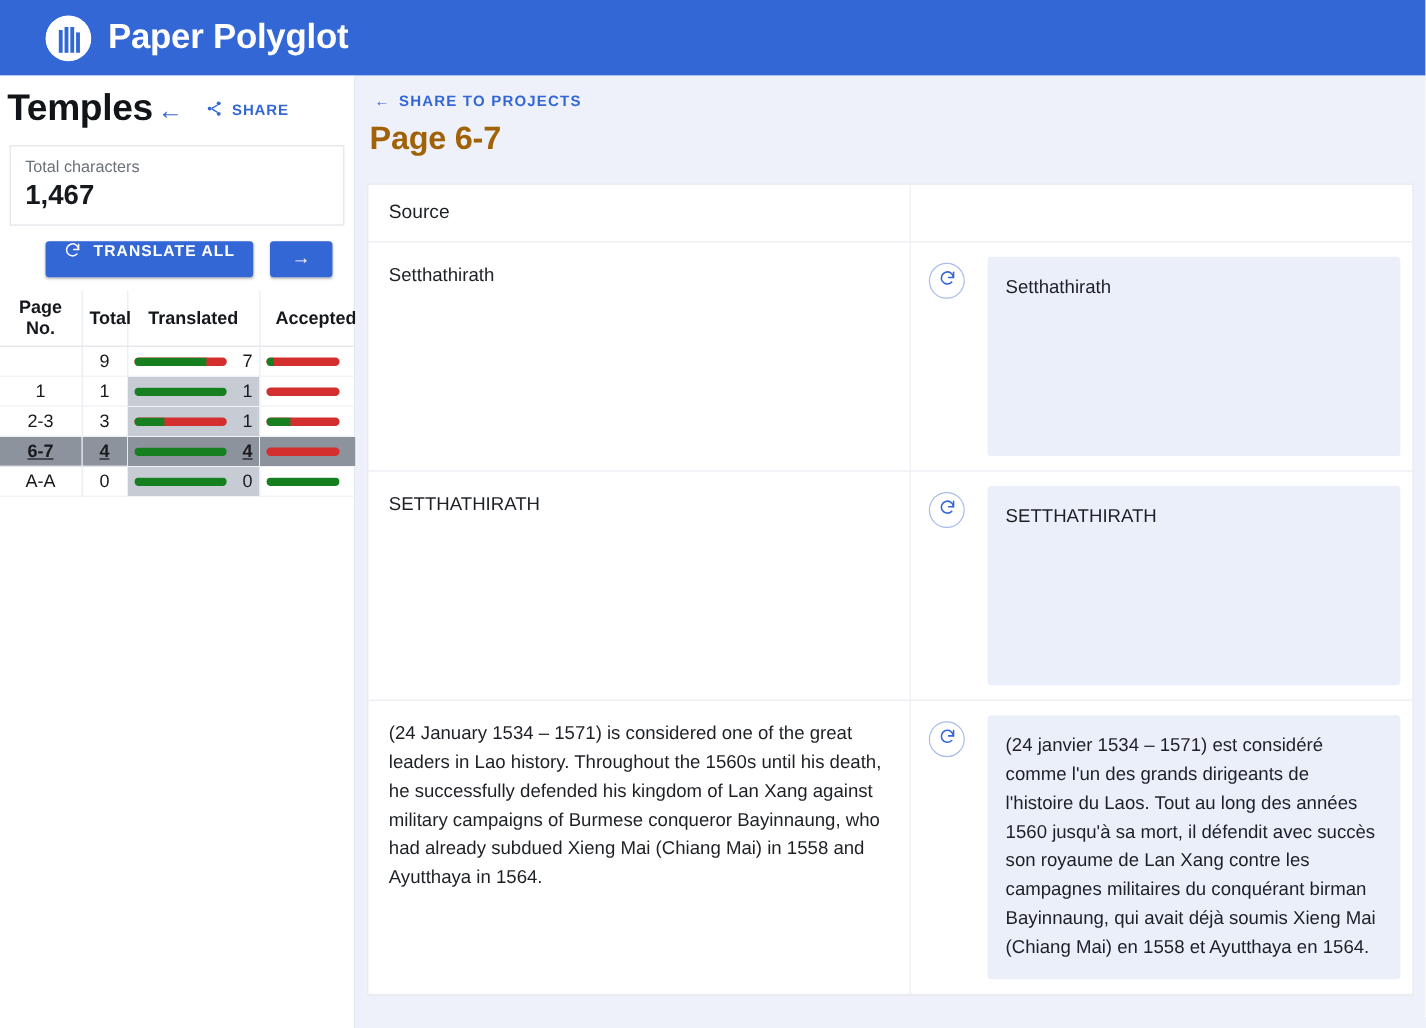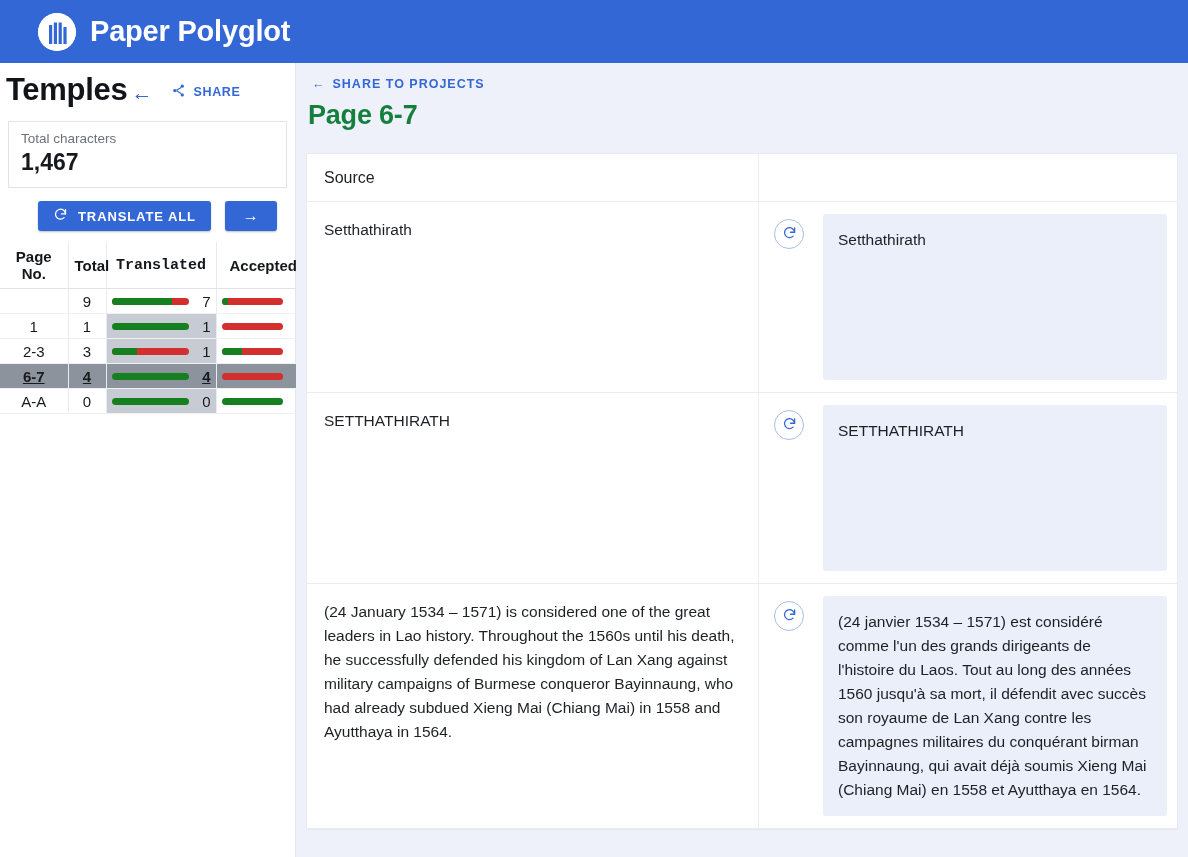--- a/index.html
+++ b/index.html
@@ -107,21 +107,21 @@
   .btn-primary {
     background: #3367d6;
     color: #fff;
     border: none;
     border-radius: 3px;
     height: 30px;
     padding: 0 15px;
     font-size: 13px;
     font-weight: bold;
     letter-spacing: 0.9px;
-    display: flex; align-items: center; gap: 10px;
+    display: flex; align-items: flex-start; gap: 10px;
     cursor: pointer;
     box-shadow: 0 1px 2px rgba(0,0,0,.25);
     font-family: "Liberation Sans", sans-serif;
   }
   .btn-icon-only {
     background: #3367d6;
     color: #fff;
     border: none;
     border-radius: 3px;
     height: 30px;
@@ -156,21 +156,21 @@
     padding: 3px 5px;
     border-bottom: 1px solid #eef0f4;
     border-right: 1px solid #e8ebf0;
     text-align: center;
     height: 25px;
     vertical-align: middle;
   }
   .pages-table td:last-child { border-right: none; }
   .col-page { width: 68px; }
   .col-total { width: 38px; }
-  .col-trans { width: 110px; font-family: Liberation Mono, monospace; }
+  .col-trans { width: 110px; }
   .col-acc { width: 94px; }
 
   .cell-bar { position: relative; }
   .bar-inner {
     display: flex; align-items: center; gap: 6px;
     justify-content: flex-start;
   }
   .bar {
     flex: 1 1 auto;
     height: 7px;
@@ -201,21 +201,21 @@
     color: #3367d6;
     font-size: 12.5px;
     font-weight: bold;
     letter-spacing: 1px;
     margin-left: 16px;
     cursor: pointer;
   }
   .page-heading {
     font-size: 27px;
     font-weight: bold;
-    color: #15803d;
+    color: #a16207;
     margin: 9px 4px 0 12px;
     letter-spacing: -0.2px;
   }
 
   .panel {
     margin: 22px 10px 0 10px;
     background: #ffffff;
     border: 1px solid #e6e9ef;
     border-radius: 2px;
     overflow: hidden;

